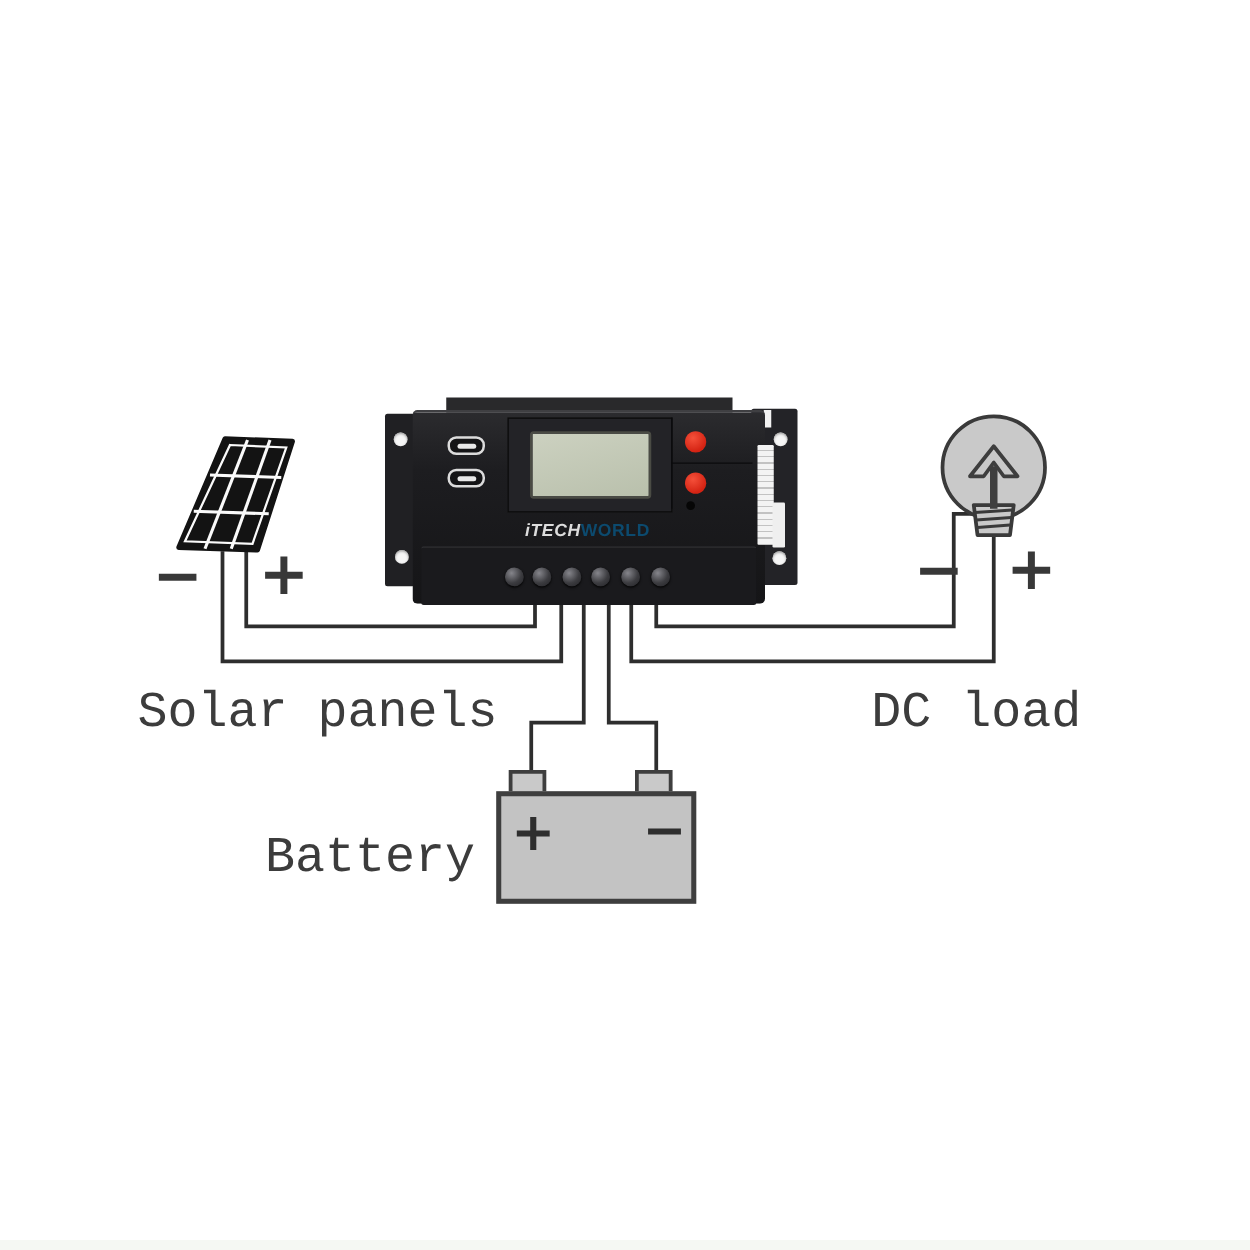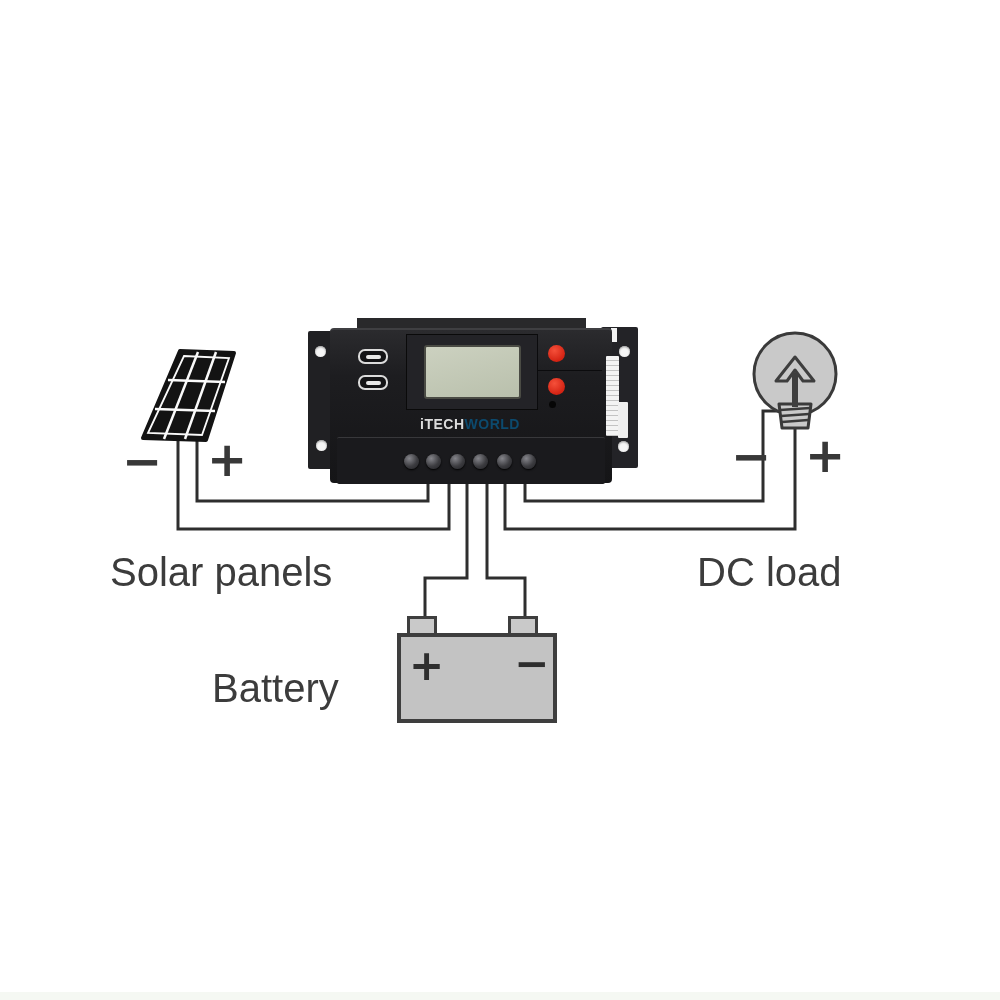--- a/index.html
+++ b/index.html
@@ -1,21 +1,21 @@
 <!DOCTYPE html>
 <html><head>
 <meta charset="utf-8">
 <style>
   html,body{margin:0;padding:0;background:#ffffff;}
   #canvas{position:relative;width:1000px;height:1000px;background:#ffffff;overflow:hidden;
           font-family:"Liberation Sans",sans-serif;}
   .abs{position:absolute;}
 
   
-  .diagram-label{position:absolute;font-family:Liberation Sans, sans-serif;font-size:40px;
+  .diagram-label{position:absolute;font-family:Liberation Mono, monospace;font-size:40px;
                  color:#3c3c3c;white-space:nowrap;line-height:44px;}
   .sign{position:absolute;font-family:"DejaVu Sans",sans-serif;font-weight:bold;
         color:#383838;line-height:1;}
   .sign-lg{font-size:48px;}
   .sign-bat{font-size:42px;color:#2e2e2e;}
 
   
   .ctl-backplate{left:357px;top:318px;width:229px;height:12px;background:#29292b;}
   .ctl-tab{background:#202023;border-radius:2px;}
   .ctl-tab-left{left:308px;top:331px;width:24px;height:138px;}
@@ -32,21 +32,21 @@
   .lcd-bezel{left:406px;top:334px;width:130px;height:74px;background:#232327;border:1px solid #0a0a0a;}
   .lcd-screen{left:424px;top:345px;width:93px;height:50px;border-radius:3px;
               border:2px solid #4a4b44;background:linear-gradient(165deg,#ccd1c0,#b9c0ac);}
   .sep-v{left:537px;top:334px;width:1px;height:73px;background:#0b0b0d;}
   .sep-h{left:537px;top:370px;width:65px;height:1px;background:#0b0b0d;}
   .red-btn{position:absolute;width:17px;height:17px;border-radius:50%;
            background:radial-gradient(circle at 38% 32%,#f5503a,#d42313 70%);}
   .small-dot{left:549px;top:401px;width:7px;height:7px;border-radius:50%;background:#060606;}
   .ctl-logo{left:398px;top:416px;width:144px;text-align:center;font-size:14px;font-weight:bold;
             letter-spacing:0.5px;font-family:"Liberation Sans",sans-serif;}
-  .logo-white{color:#dcdcdc;}
+  .logo-white{color:#dcdcdc;font-style:italic;}
   .logo-orange{color:#0c4a6e;}
   .ctl-ridge{left:337px;top:437px;width:268px;height:46px;background:#1a1a1d;
              border-top:1px solid #38383b;border-radius:2px;}
   .terminal-screw{position:absolute;top:454px;width:15px;height:15px;border-radius:50%;
                   background:radial-gradient(circle at 35% 30%,#85858b,#3c3c40 55%,#222226);
                   box-shadow:0 1px 2px #000;}
   .sticker{left:606px;top:356px;width:13px;height:80px;border-radius:1px;
            background:repeating-linear-gradient(180deg,#f3f3f3 0 4px,#c2c2c2 4px 5px);}
   .sticker-small{left:618px;top:402px;width:10px;height:36px;background:#efefef;border-radius:1px;}
 

